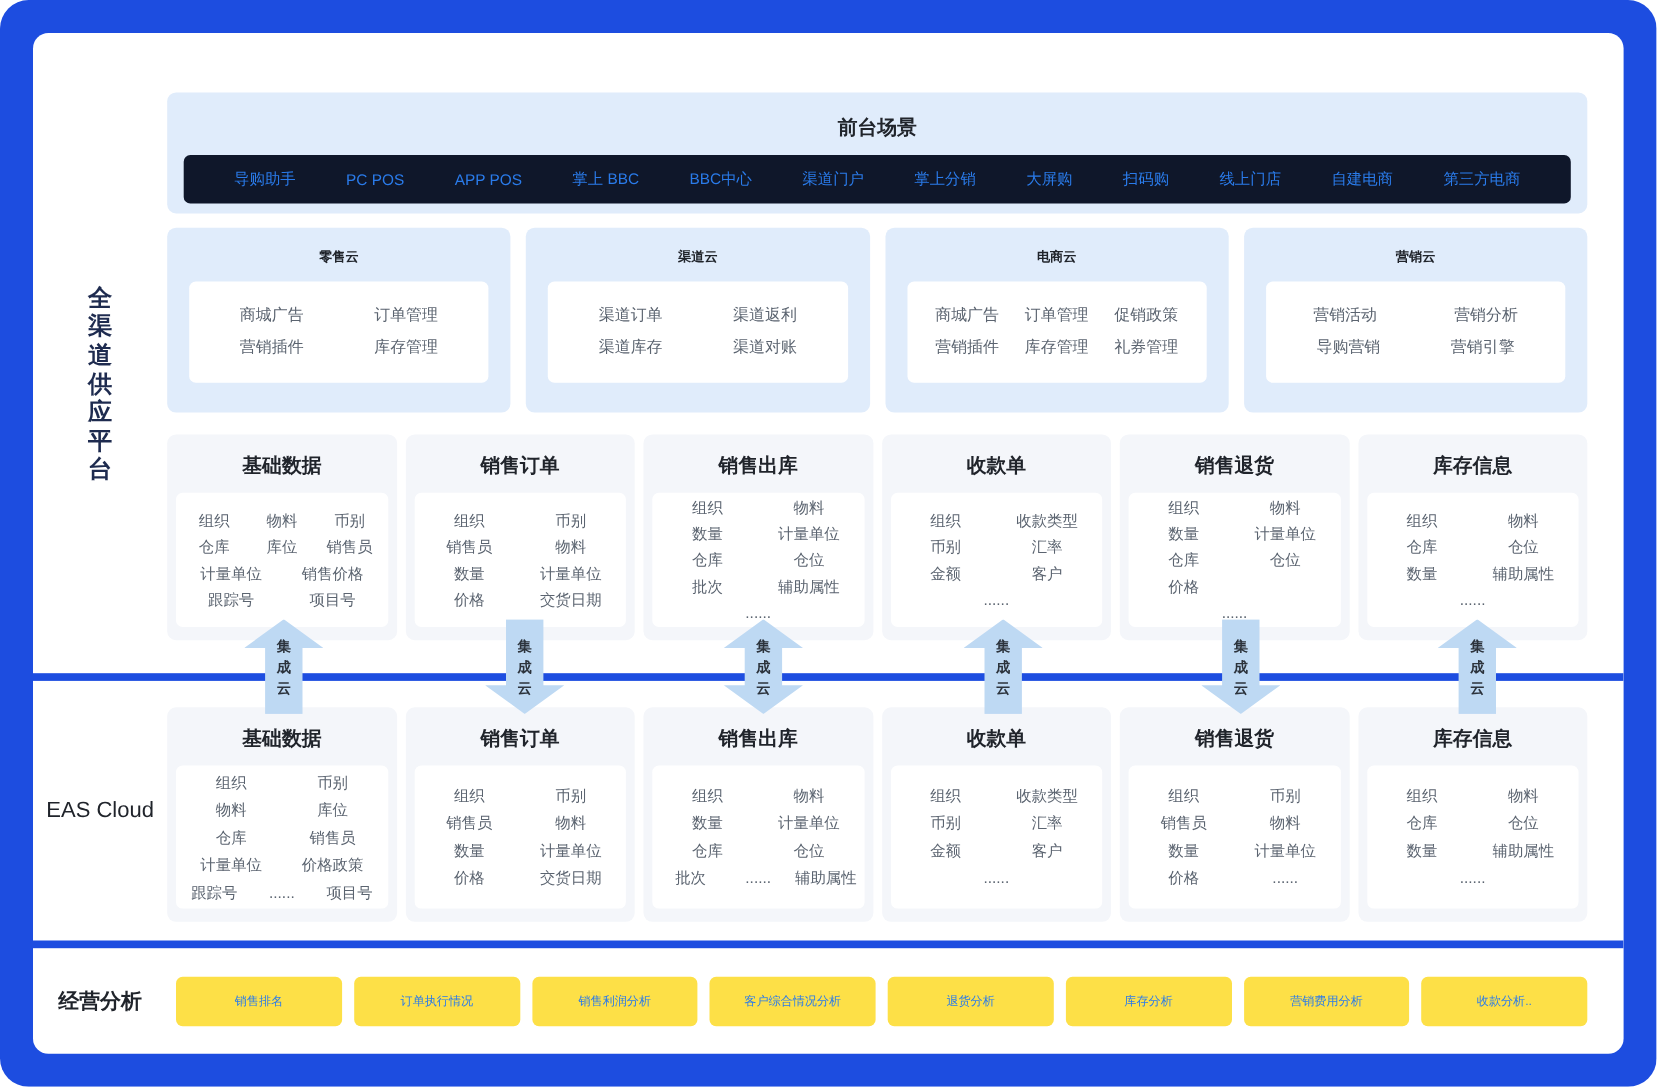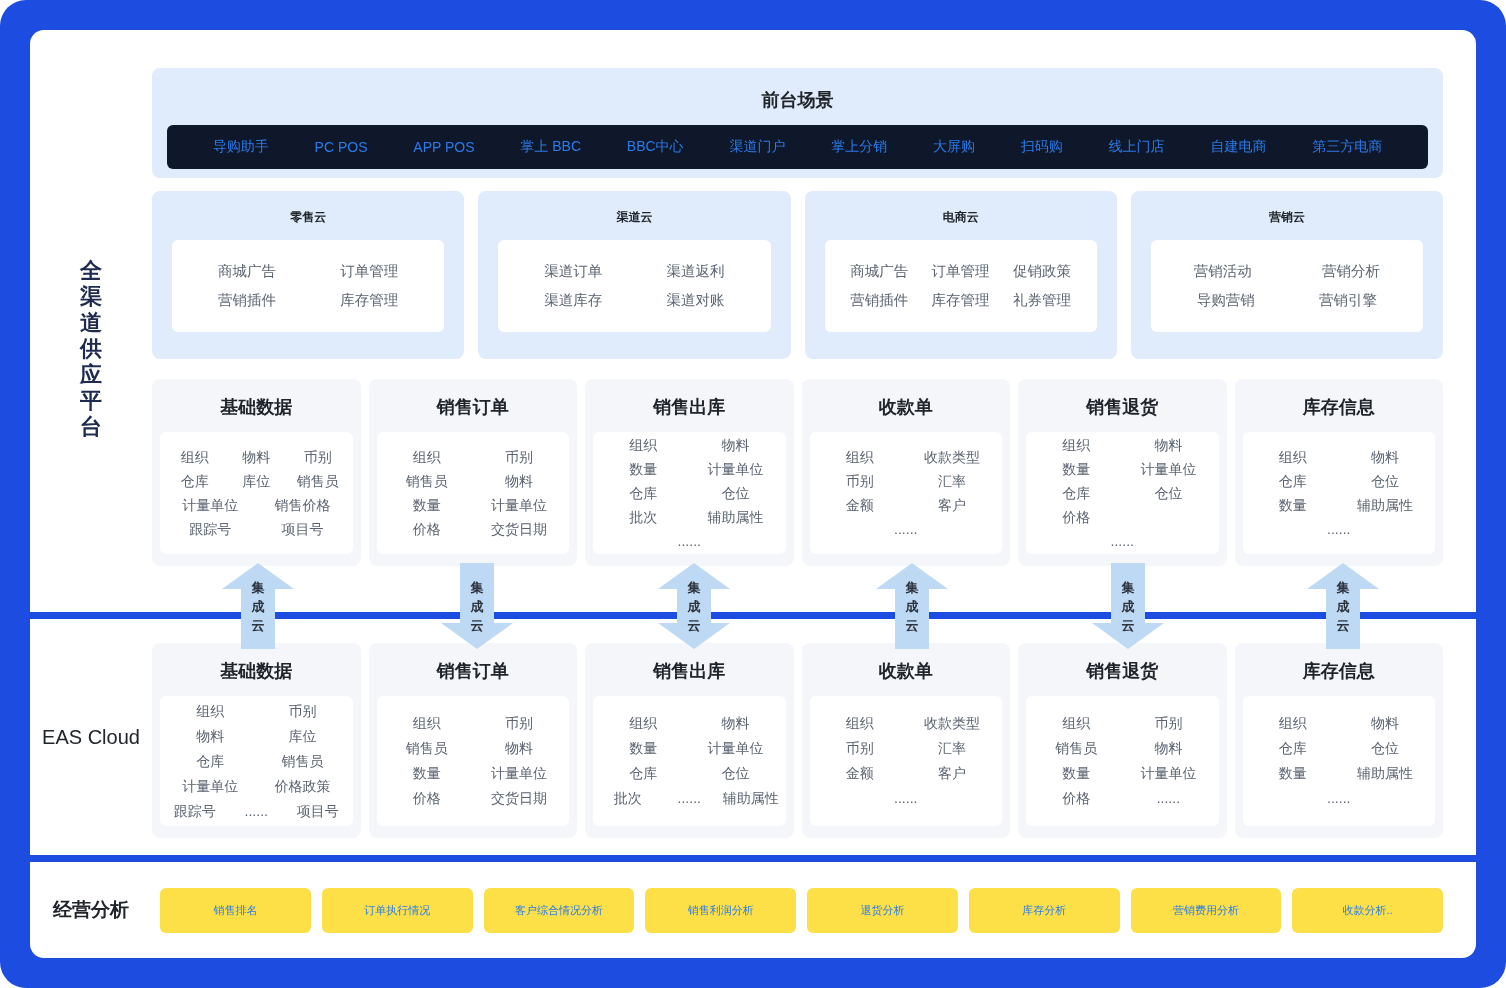--- a/index.html
+++ b/index.html
@@ -19,21 +19,21 @@
   .sec-bottom{flex:1;display:flex;align-items:center;}
 
   .label-col{width:122px;flex:none;display:flex;align-items:center;justify-content:center;}
   .platform-label{
     display:flex;flex-direction:column;align-items:center;margin-top:56px;
     font-size:22px;font-weight:700;color:#1e2b4f;line-height:26px;letter-spacing:0;
   }
   .eas-label{font-size:20px;font-weight:500;color:#20242b;}
   .analysis-label{font-size:19px;font-weight:700;color:#20242b;}
 
-  .top-content{flex:1;padding:38px 33px 0 0;}
+  .top-content{flex:1;padding:38px 33px 0 0;margin-top:16px;}
   .front-stage{background:#e0ecfb;border-radius:8px;height:110px;}
   .fs-title{text-align:center;padding-top:20px;font-size:18px;font-weight:700;color:#20242b;}
   .fs-bar{
     margin:13px 15px 0;background:#0f172a;border-radius:6px;height:44px;
     display:flex;align-items:center;justify-content:space-evenly;
   }
   .scenario{color:#2a7bea;font-size:14px;white-space:nowrap;cursor:pointer;}
 
   .cloud-row{display:flex;gap:14px;margin-top:13px;}
   .cloud-box{flex:1;background:#e0ecfb;border-radius:8px;height:168px;box-sizing:border-box;padding-top:18px;}
@@ -442,22 +442,22 @@
 
     <div class="divider"></div>
 
     <div class="sec-bottom">
       <div class="label-col">
         <div class="analysis-label">经营分析</div>
       </div>
       <div class="analysis-row">
           <div class="analysis-btn">销售排名</div>
           <div class="analysis-btn">订单执行情况</div>
+          <div class="analysis-btn">销售利润分析</div>
           <div class="analysis-btn">客户综合情况分析</div>
-          <div class="analysis-btn">销售利润分析</div>
           <div class="analysis-btn">退货分析</div>
           <div class="analysis-btn">库存分析</div>
           <div class="analysis-btn">营销费用分析</div>
           <div class="analysis-btn">收款分析..</div>
         </div>
     </div>
 
     <div class="arrows">
         <div class="arrow up" style="left: 192px;">
           <div class="arrow-label">

